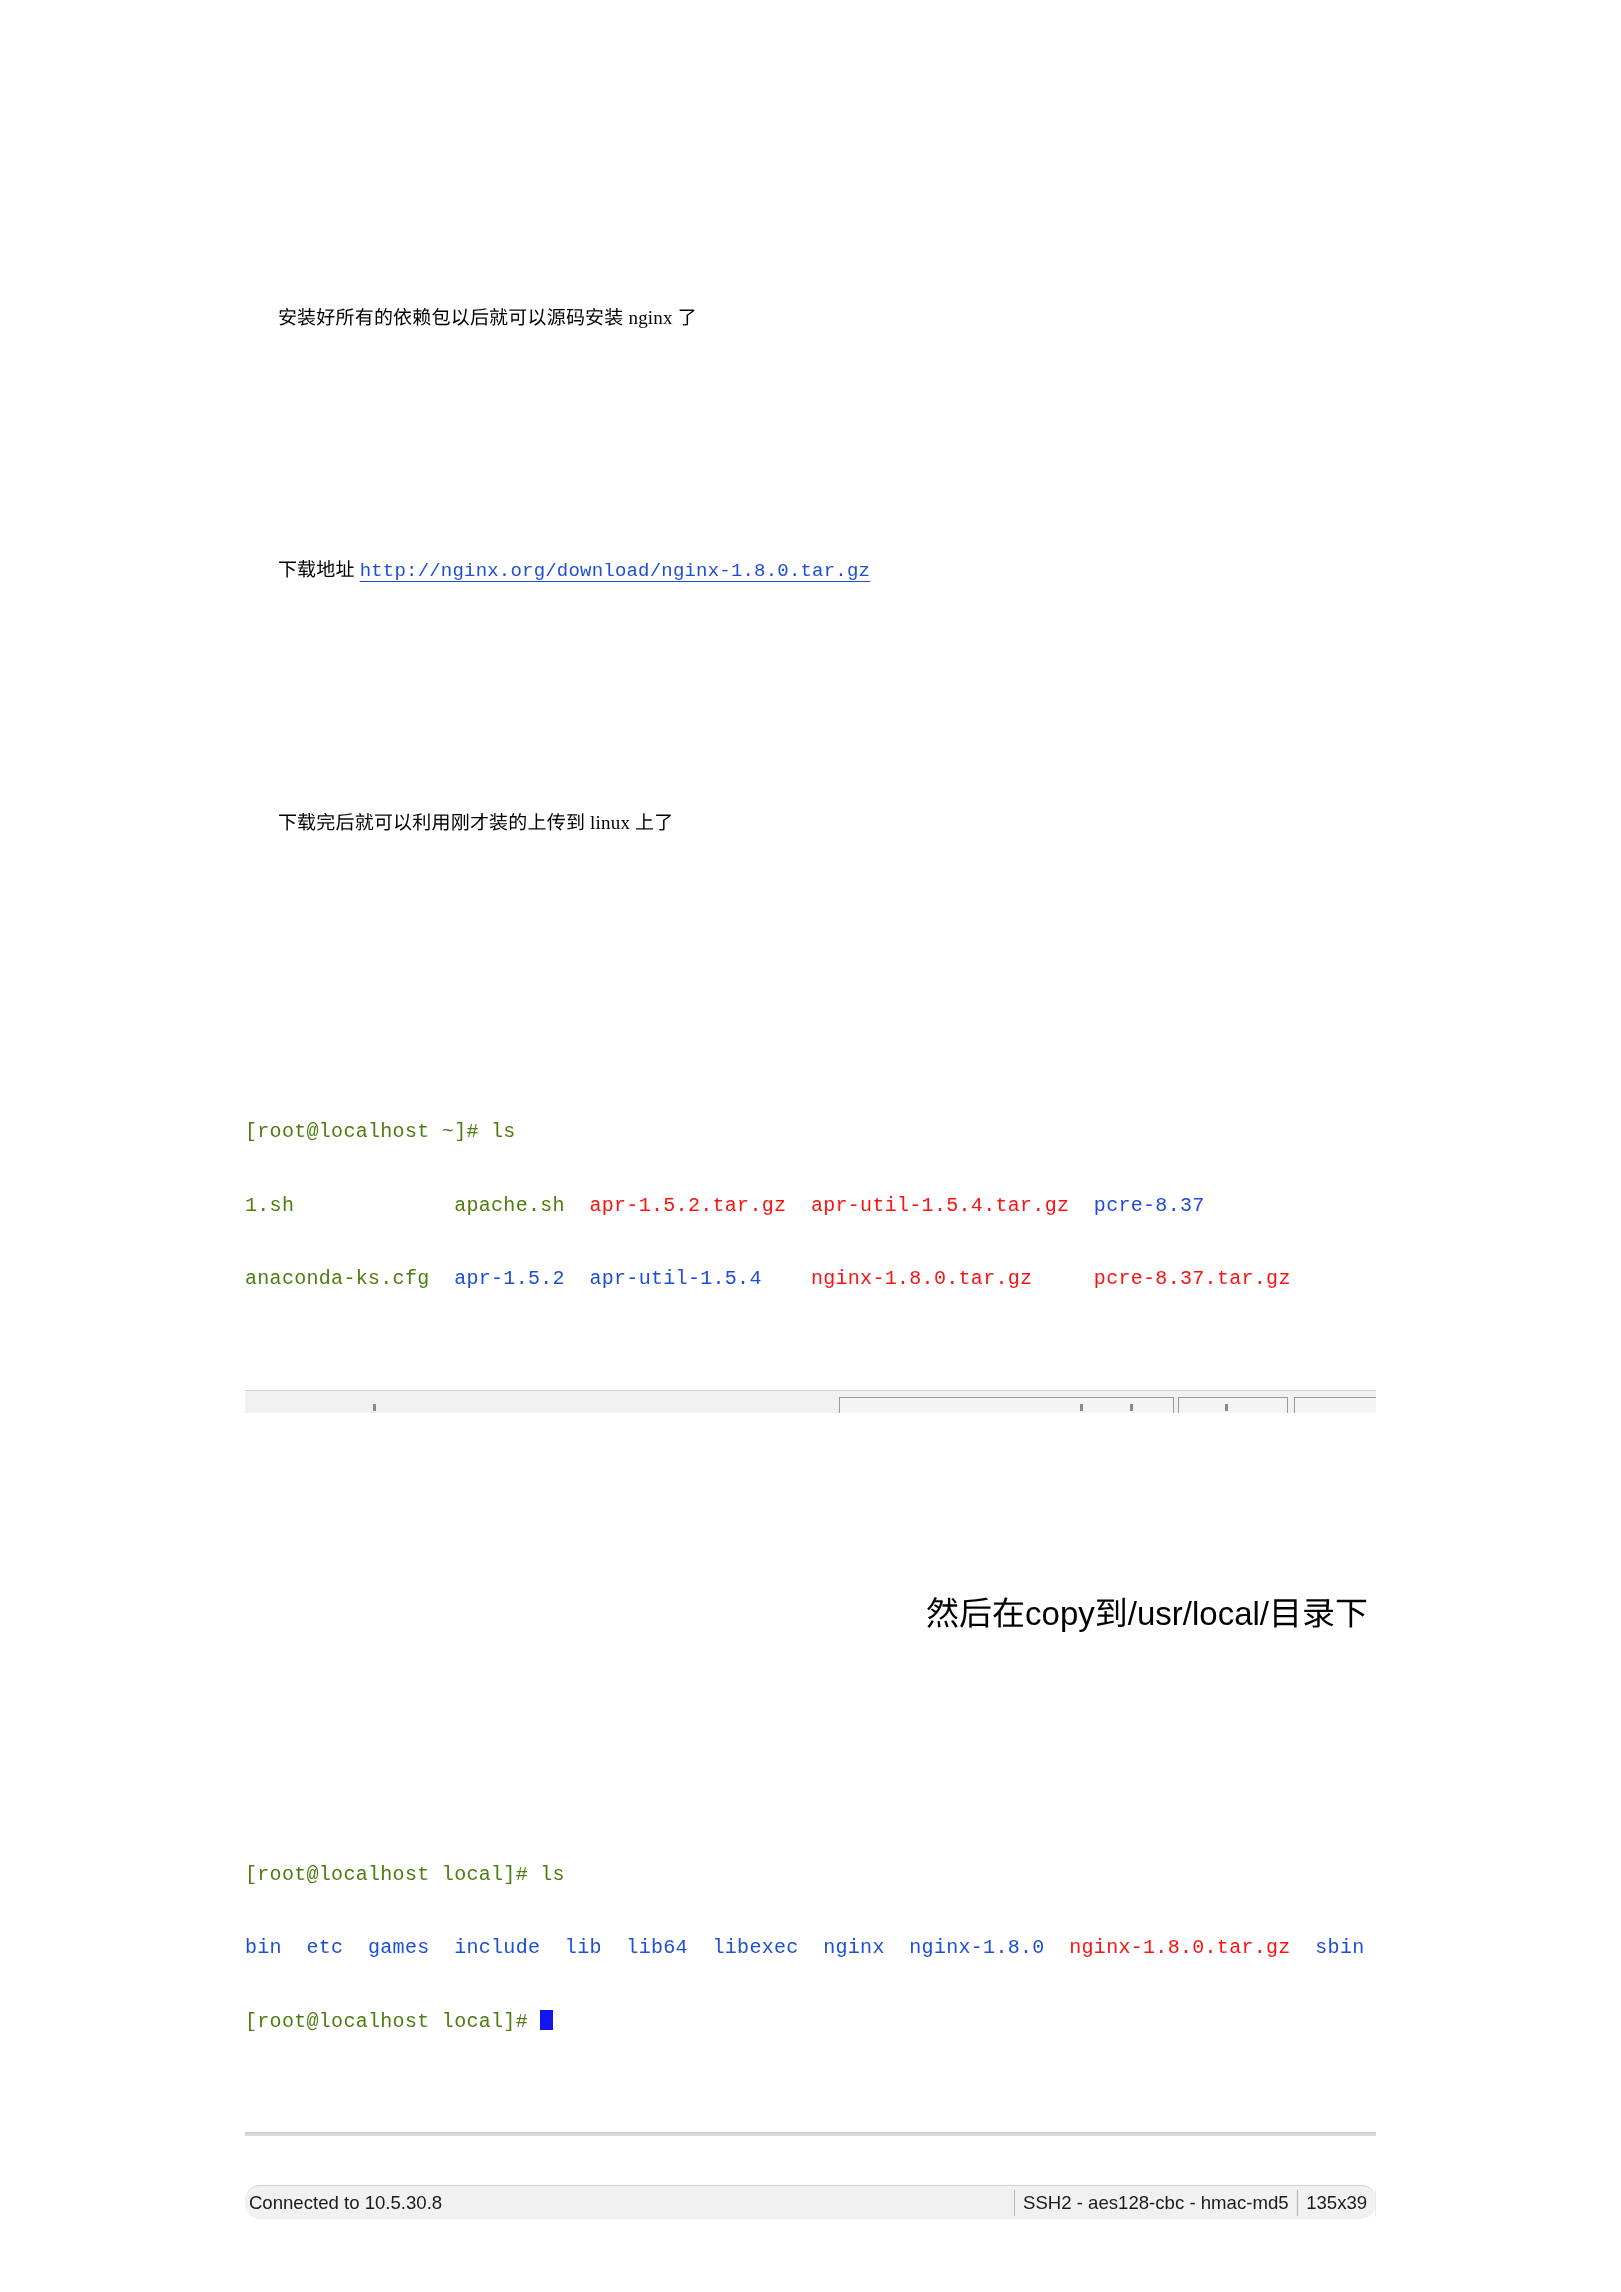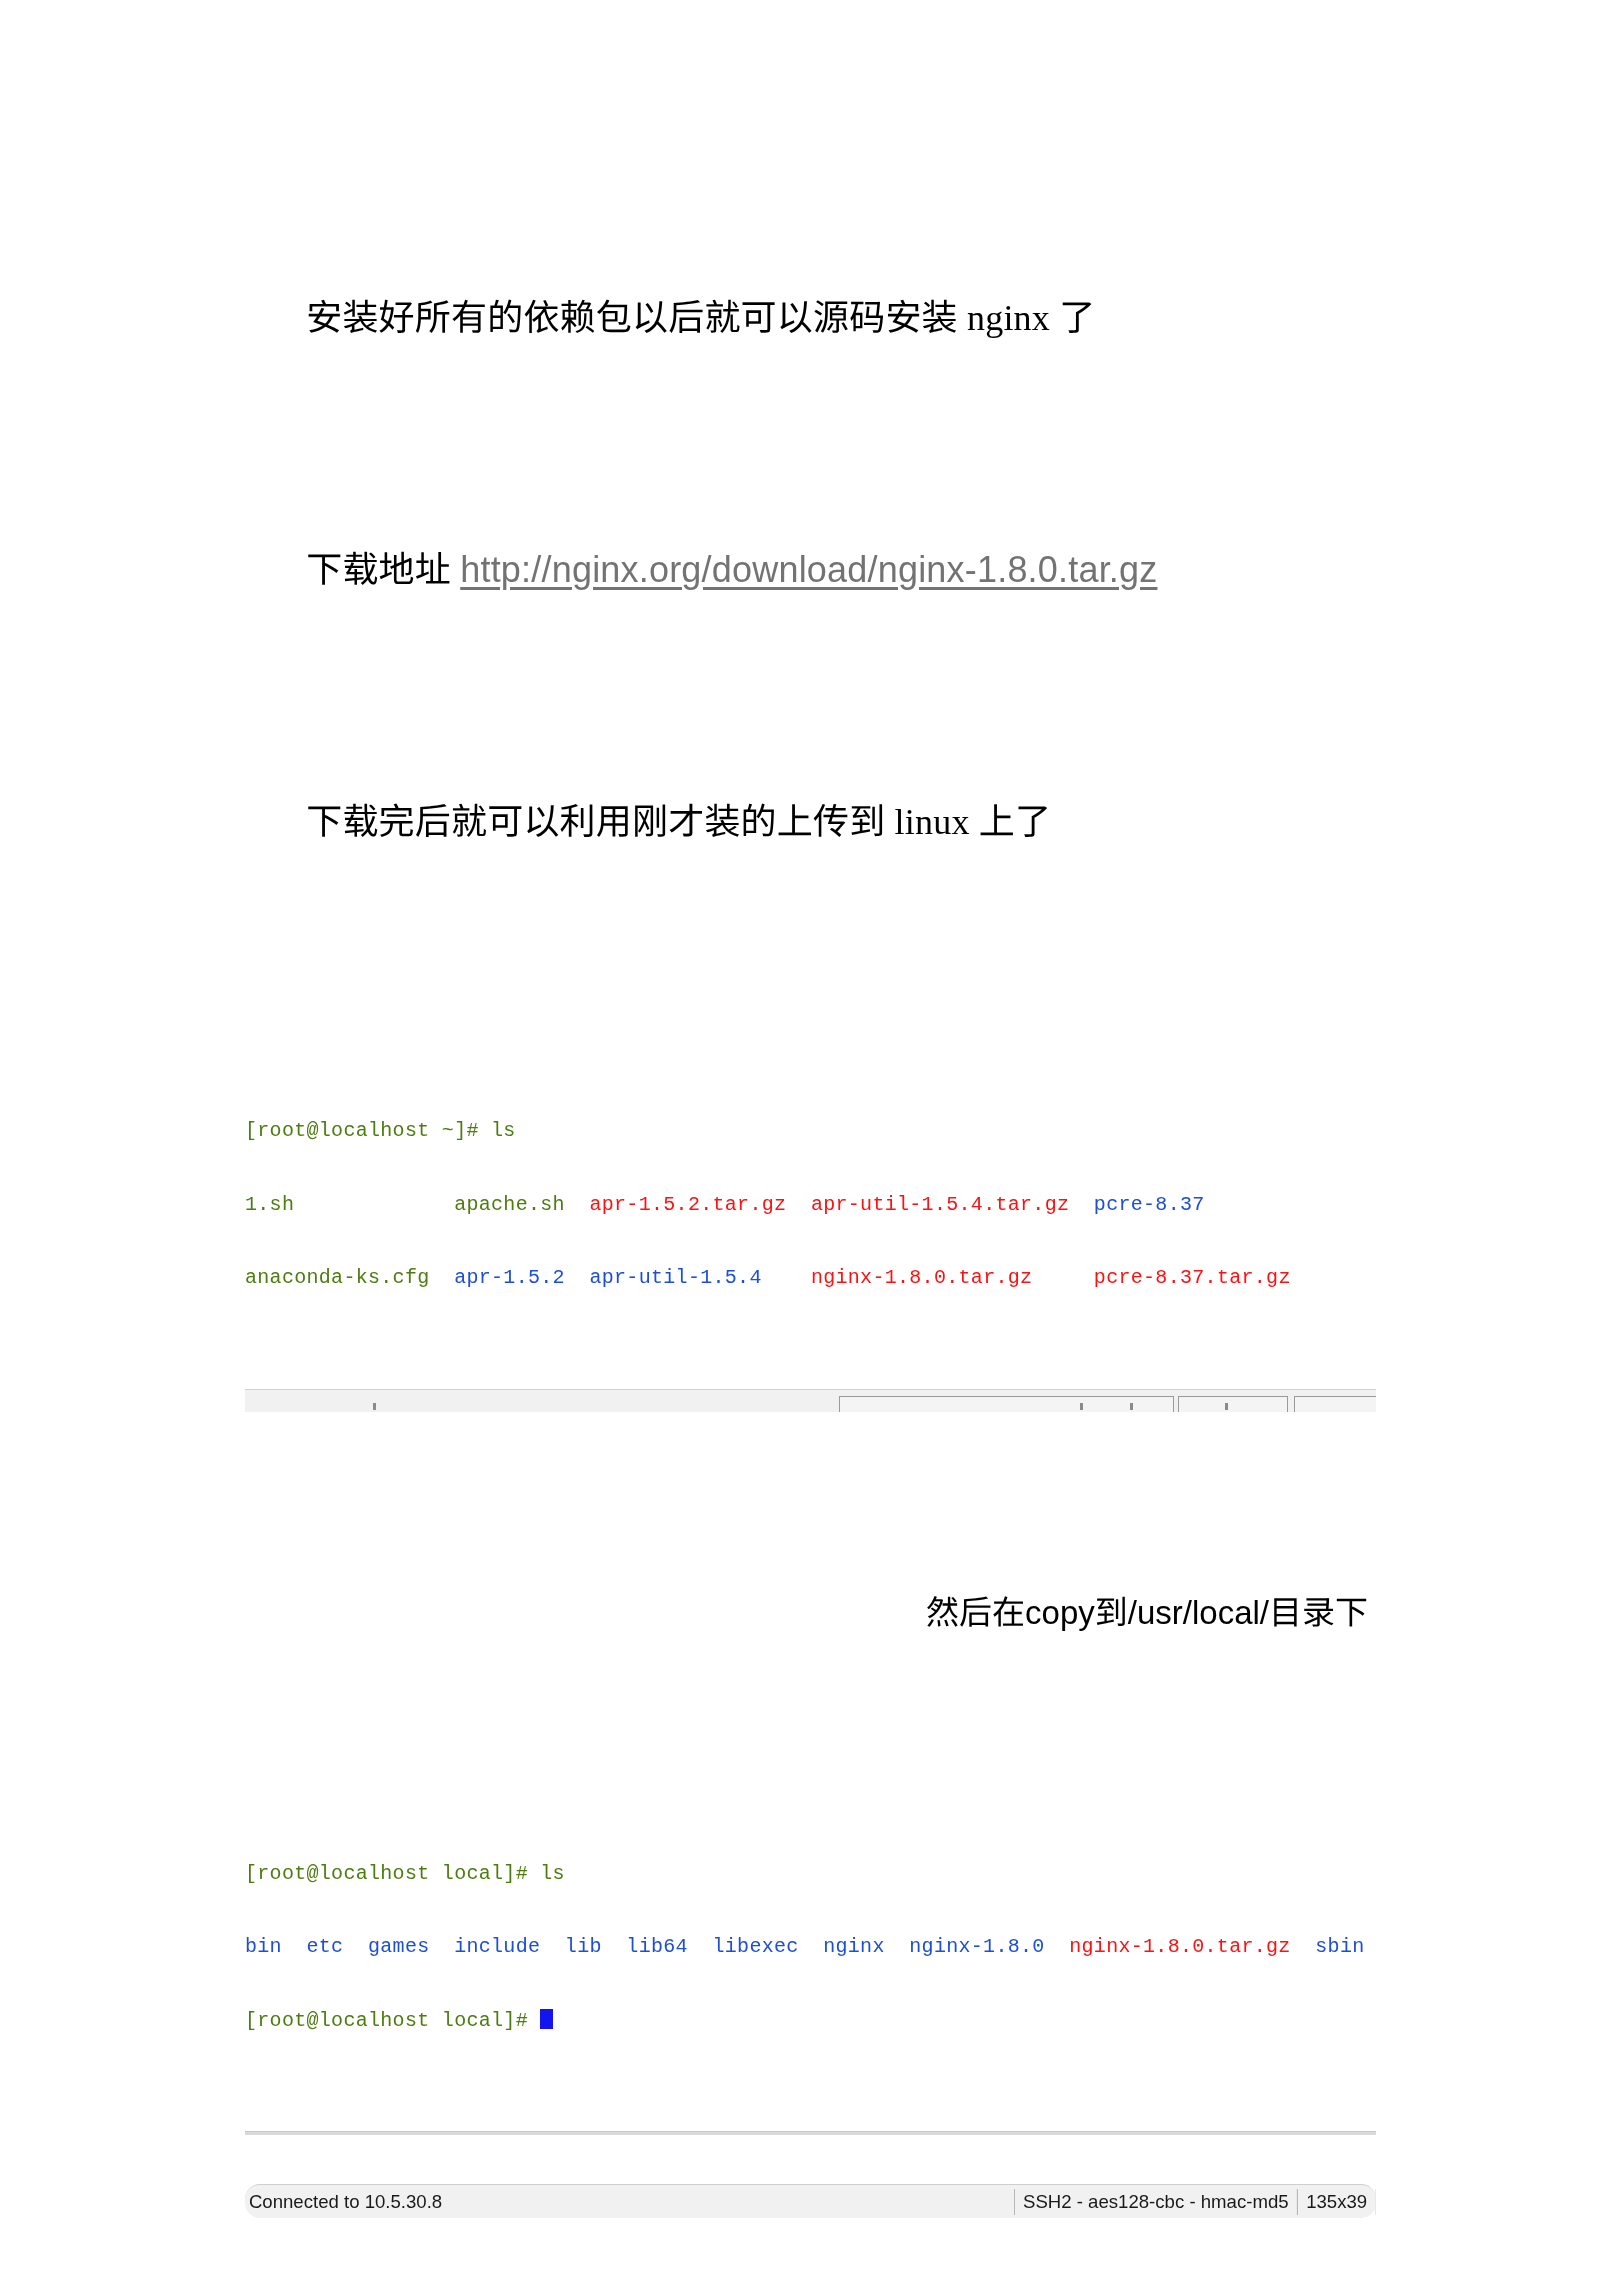--- a/index.html
+++ b/index.html
@@ -24,42 +24,43 @@
     box-sizing: border-box;
     padding: 0 245px 0 245px;
   }
   .doc-body {
     padding-top: 192px;
   }
 
   
   p.para {
     margin: 0 0 0 0;
-    font-size: 36px;
+    font-size: 19px;
     line-height: 84px;
     letter-spacing: 0.2px;
     white-space: pre-wrap;
   }
   p.para .cn { font-family: "Liberation Serif", "DejaVu Serif", serif; }
   .justify-line {
     margin: 8px;
     font-size: 33px;
     line-height: 90px;
     text-align: justify;
     text-align-last: justify;
     white-space: pre;
     font-family: "Liberation Sans", sans-serif;
   }
   .justify-line > span { display: inline-block; }
 
   a.dl-link {
-    color: #737373;
+    color: #1d4ed8;
     text-decoration: underline;
     text-underline-offset: 4.9px;
     word-break: break-all;
+    font-family: Liberation Mono, monospace;
   }
 
   
   .shot {
     position: relative;
     background: #ffffff;
     font-family: "Liberation Mono", "DejaVu Sans Mono", monospace;
     font-size: 20px;
     line-height: 24.5px;
     letter-spacing: 0.3px;

